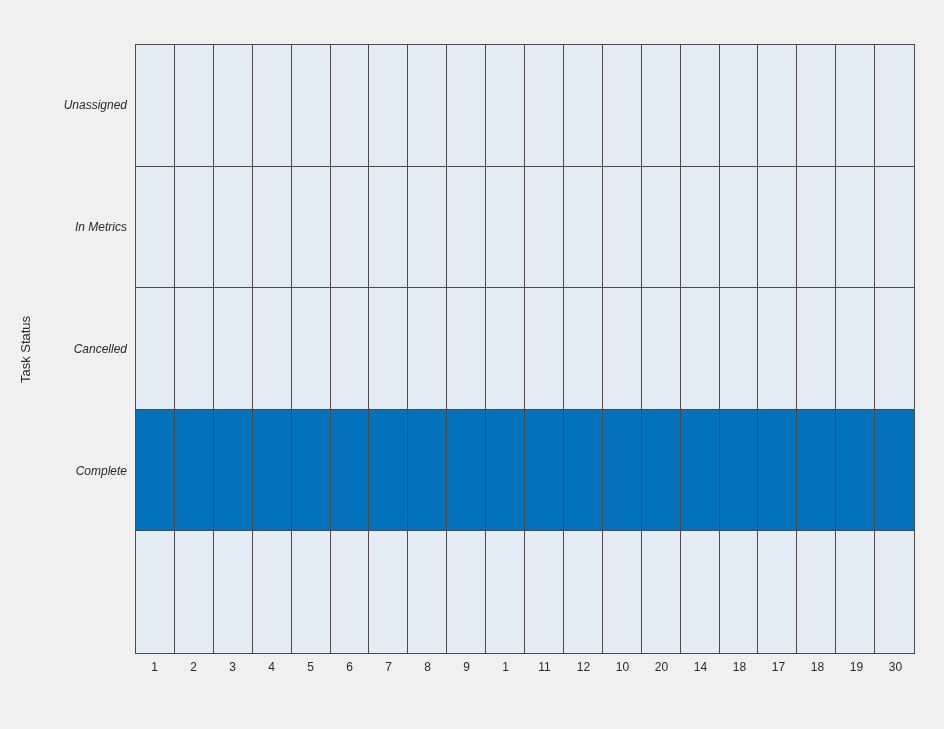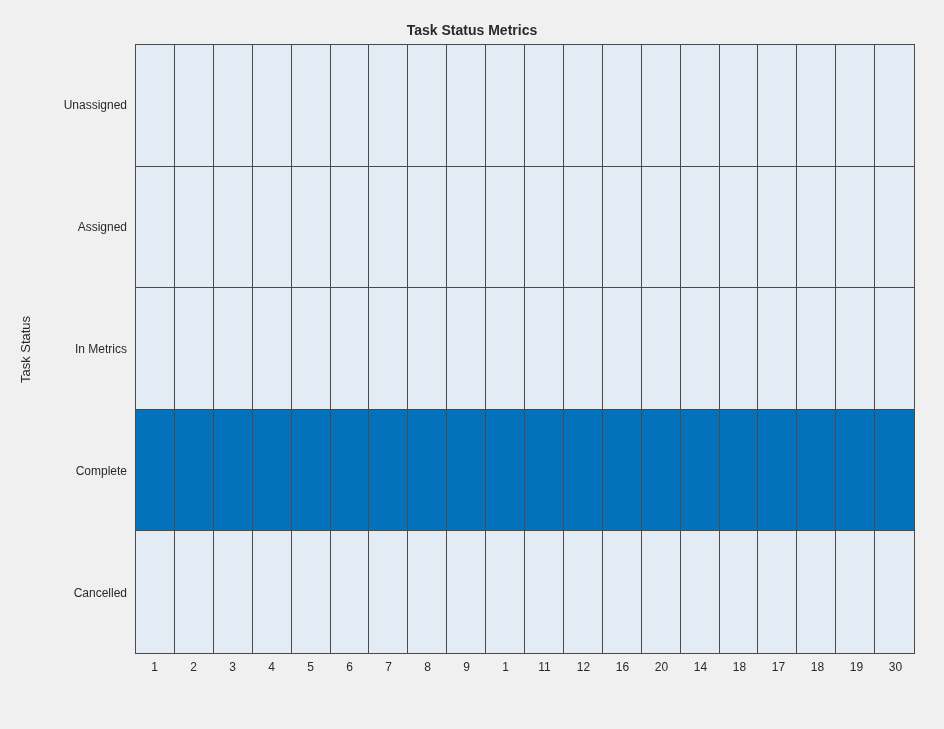--- a/index.html
+++ b/index.html
@@ -58,20 +58,21 @@
     color: #2a2a2a;
     padding-top: 4px;
   }
   .yticks {
     position: absolute;
     left: 0;
     top: 44px;
     width: 133px;
     height: 610px;
     display: grid;
+    font-style: italic;
   }
   .yticks span {
     display: flex;
     align-items: center;
     justify-content: flex-end;
     font-size: 12px;
     color: #2a2a2a;
     padding-right: 6px;
     text-align: right;
   }
@@ -99,32 +100,30 @@
     white-space: nowrap;
     font-size: 13px;
     color: #2a2a2a;
   }
 </style>
 </head>
 <body>
 
 <div class="figure">
 
-  <div class="title">Task Status Metrics</div>
 
   <div class="ylabel">
     <span>Task Status</span>
   </div>
 
   <div class="yticks" id="yticks" style="grid-template-rows: repeat(5, 1fr);">
       <span>Unassigned</span>
-      <span>Assigned</span>
       <span>In Metrics</span>
+      <span>Cancelled</span>
       <span>Complete</span>
-      <span>Cancelled</span>
     </div>
 
   <div class="axes">
     <div class="heatmap" id="heatmap" style="grid-template-columns: repeat(20, 1fr); grid-template-rows: repeat(5, 1fr);">
         <div class="cell" style="background: rgb(227, 236, 244);"></div>
         <div class="cell" style="background: rgb(227, 236, 244);"></div>
         <div class="cell" style="background: rgb(227, 236, 244);"></div>
         <div class="cell" style="background: rgb(227, 236, 244);"></div>
         <div class="cell" style="background: rgb(227, 236, 244);"></div>
         <div class="cell" style="background: rgb(227, 236, 244);"></div>
@@ -231,21 +230,21 @@
       <span>3</span>
       <span>4</span>
       <span>5</span>
       <span>6</span>
       <span>7</span>
       <span>8</span>
       <span>9</span>
       <span>1</span>
       <span>11</span>
       <span>12</span>
-      <span>16</span>
+      <span>10</span>
       <span>20</span>
       <span>14</span>
       <span>18</span>
       <span>17</span>
       <span>18</span>
       <span>19</span>
       <span>30</span>
     </div>
 
 

